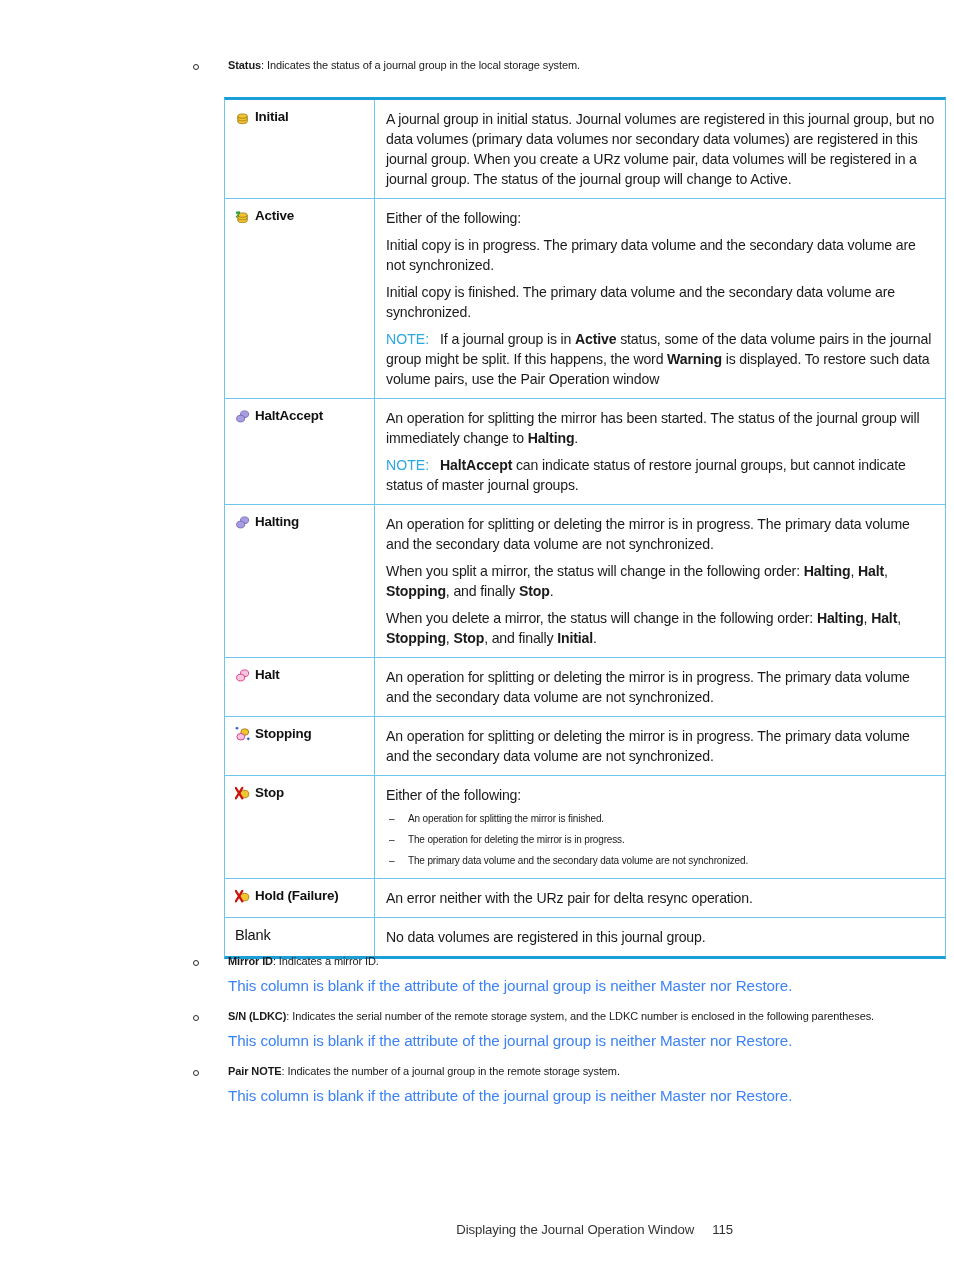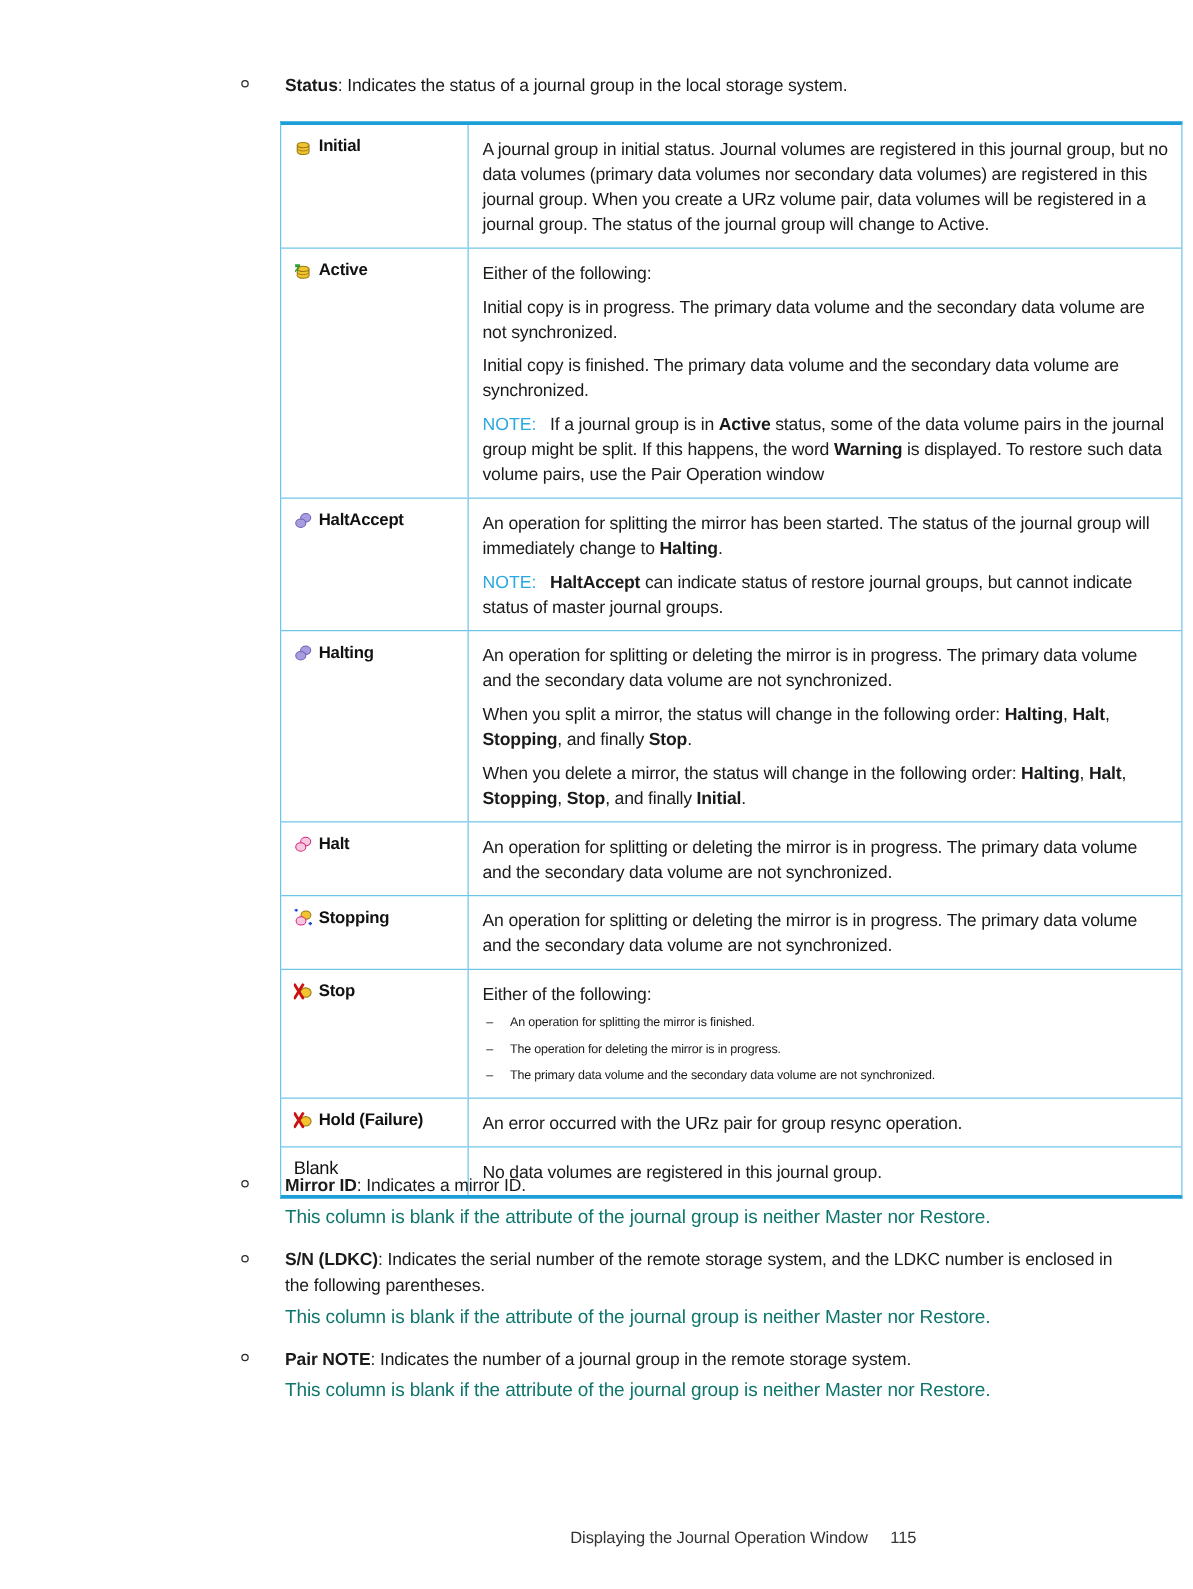--- a/index.html
+++ b/index.html
@@ -37,33 +37,33 @@
     position: absolute;
     left: 0;
     top: 0.40em;
     width: 6px;
     height: 6px;
     border: 1.3px solid #2b2b2b;
     border-radius: 50%;
     box-sizing: border-box;
   }
   .bullet-text {
-    font-size: 14px;
+    font-size: 11px;
     line-height: 1.45;
     letter-spacing: -0.1px;
     color: #1a1a1a;
   }
   .bullet-text b { font-weight: bold; }
   .sub-para {
     font-size: 15.2px;
     line-height: 1.45;
     letter-spacing: -0.1px;
     padding-left: 35px;
     margin-top: 5px;
-    color: #0f766e;
+    color: #3b82f6;
   }
 
   
   .status-table {
     position: absolute;
     left: 224px;
     top: 97px;
     width: 722px;
     border-top: 3px solid #1b9fd8;
     border-bottom: 3px solid #1b9fd8;
@@ -297,35 +297,35 @@
         <div class="cell-label">
           <span style="display: block;">
             <svg class="jicon" viewBox="0 0 16 16" xmlns="http://www.w3.org/2000/svg">
               <ellipse cx="10.2" cy="8.6" rx="4.6" ry="4.0" fill="#f2c430" stroke="#9a7a10" stroke-width="0.9"></ellipse>
               <path d="M0.8 2.0 L7.8 13.2 M7.8 2.0 L0.8 13.2" stroke="#cc1111" stroke-width="2.4" stroke-linecap="round"></path>
             </svg>
           </span>
           <span class="label-text">Hold (Failure)</span>
         </div>
         <div class="cell-desc">
-          <p class="desc-p">An error occurred with the URz pair for group resync operation.</p>
+          <p class="desc-p">An error neither with the URz pair for delta resync operation.</p>
         </div>
       </div>
       <div class="trow">
         <div class="cell-label">
           <span class="label-text plain">Blank</span>
         </div>
         <div class="cell-desc">
           <p class="desc-p">No data volumes are registered in this journal group.</p>
         </div>
       </div>
     </div>
 
   <div class="bullet-block" id="bottom-bullets" style="top:938px;">
-      <div style="margin-bottom: 12px;">
+      <div style="margin-bottom: 12px; margin-top: 16px;">
         <div class="bullet-row">
           <span class="bullet-mark"></span>
           <div class="bullet-text"><b>Mirror ID</b><span>: Indicates a mirror ID.</span></div>
         </div>
         <div class="sub-para">This column is blank if the attribute of the journal group is neither Master nor Restore.</div>
       </div>
       <div style="margin-bottom: 12px;">
         <div class="bullet-row">
           <span class="bullet-mark"></span>
           <div class="bullet-text"><b>S/N (LDKC)</b><span>: Indicates the serial number of the remote storage system, and the LDKC number is enclosed in the following parentheses.</span></div>

